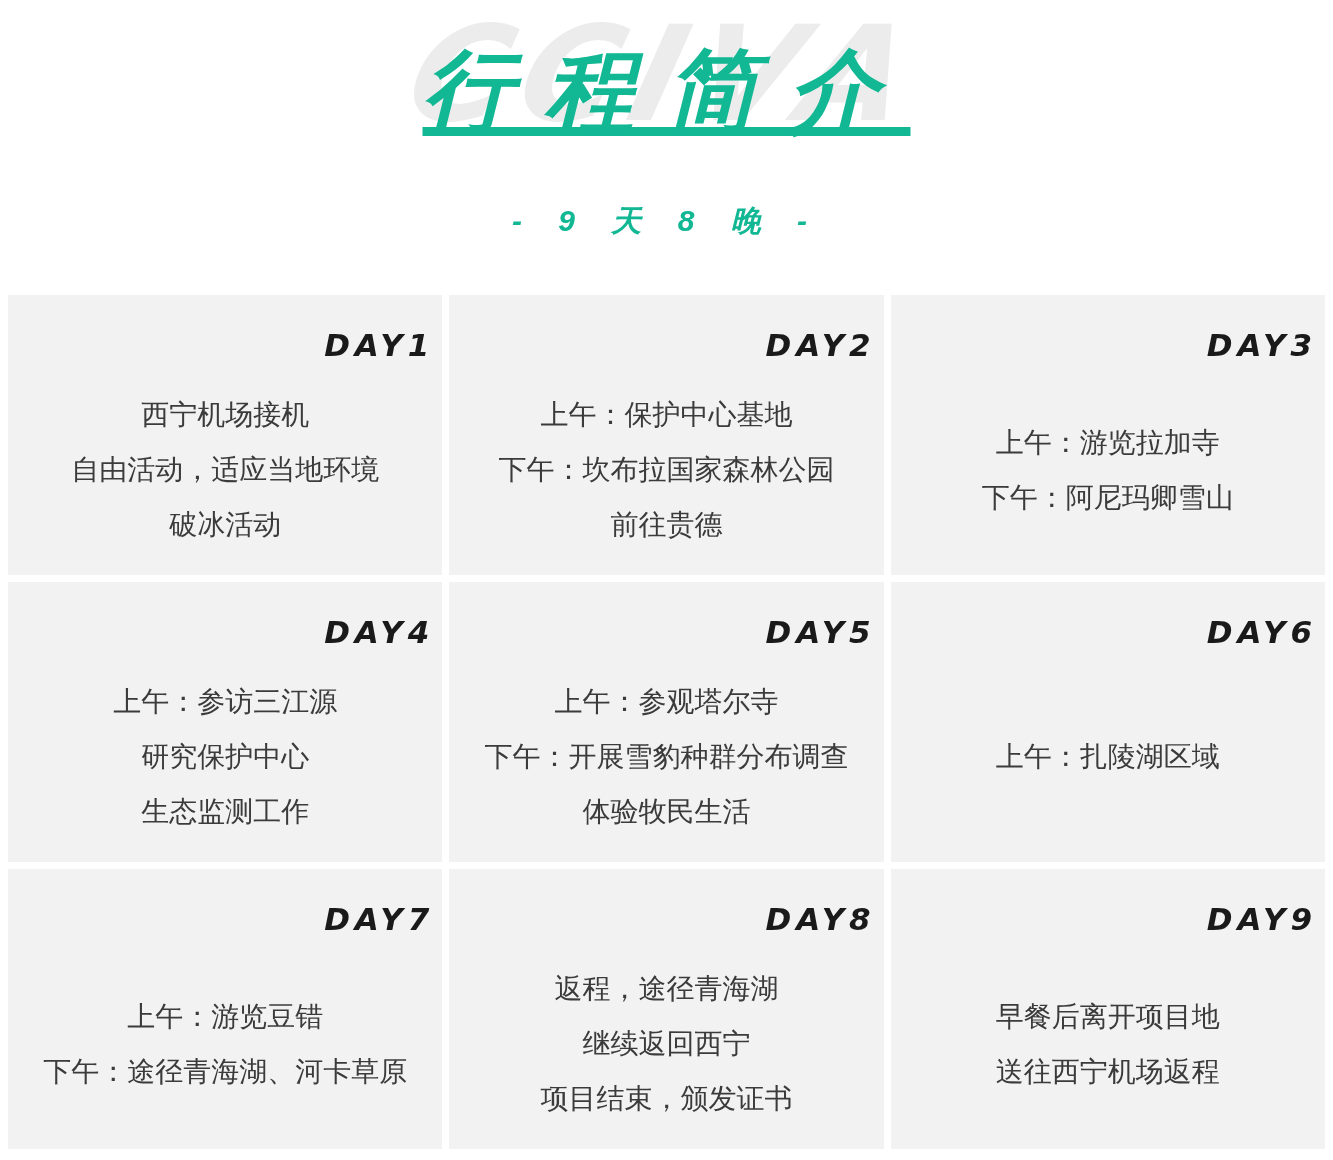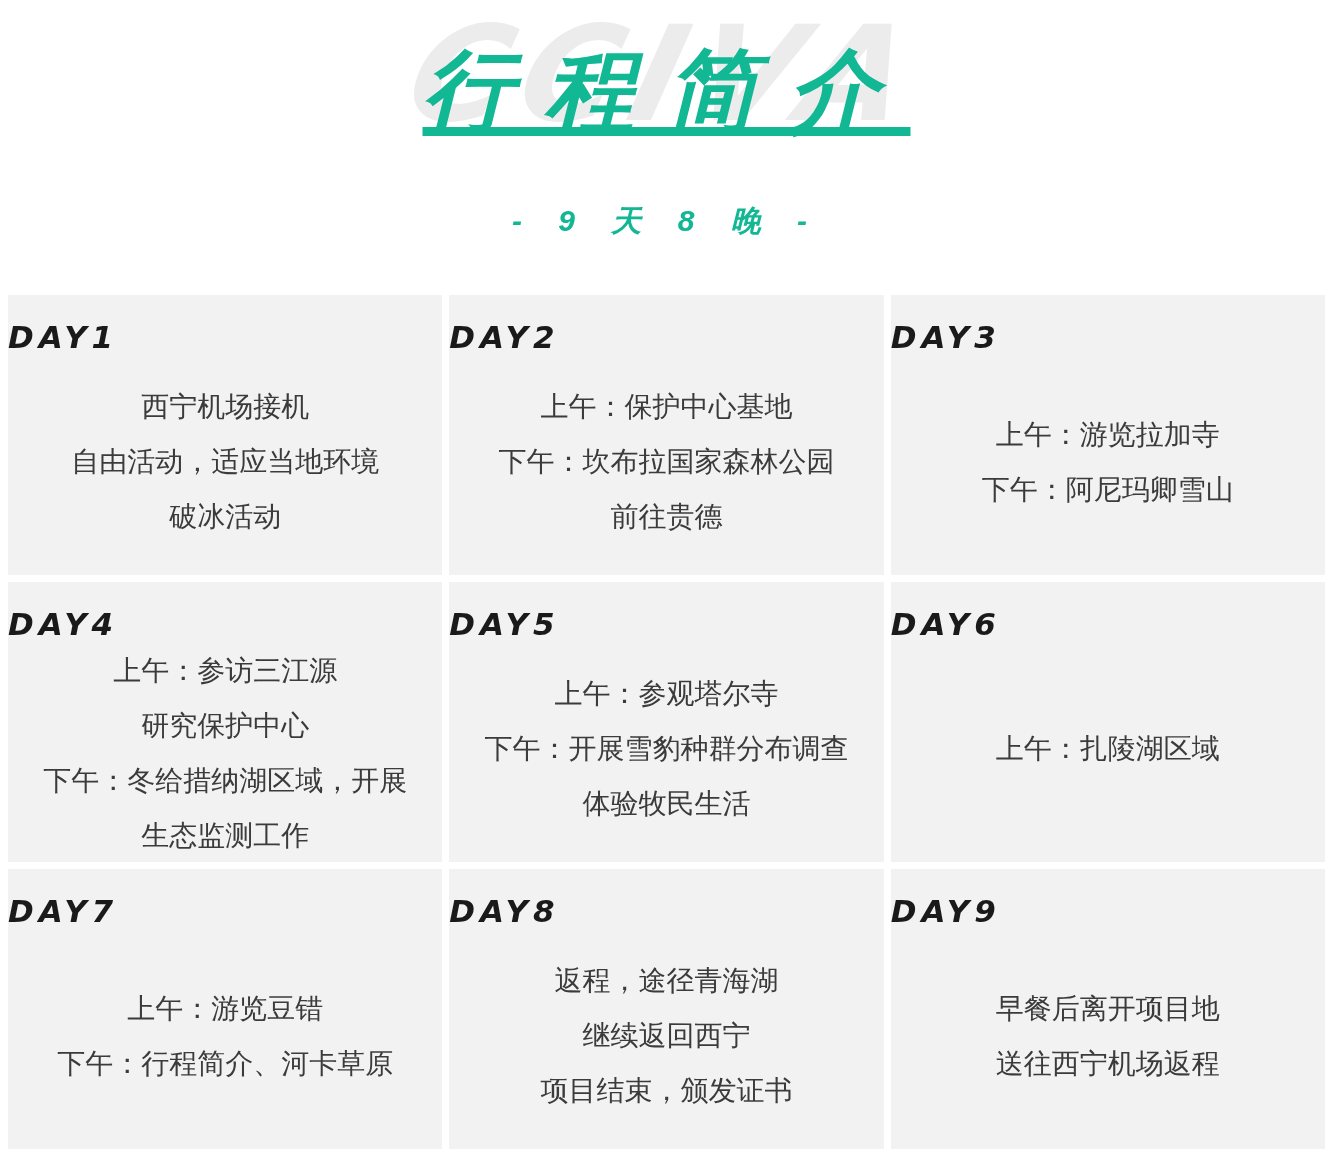--- a/index.html
+++ b/index.html
@@ -67,22 +67,22 @@
 
   .card {
     background: var(--card-bg, #f2f2f2);
     display: flex;
     flex-direction: column;
     padding-top: 24px;
     box-sizing: border-box;
   }
 
   .day {
-    margin: 0;
-    text-align: left;
+    margin: 8px;
+    text-align: right;
     font-family: "DejaVu Sans", sans-serif;
     font-weight: 800; font-style: italic;
     font-size: 31px; line-height: 1.2;
     letter-spacing: 5px;
     color: var(--day-title, #1a1a1a);
   }
 
   .body {
     flex: 1;
     display: flex;
@@ -137,21 +137,20 @@
         <p class="line">上午：游览拉加寺</p>
         <p class="line">下午：阿尼玛卿雪山</p>
       </div>
     </section>
 
     <section class="card">
       <h2 class="day">DAY4</h2>
       <div class="body">
         <p class="line">上午：参访三江源</p>
         <p class="line">研究保护中心</p>
-        <p class="line">下午：冬给措纳湖区域，开展</p>
         <p class="line">生态监测工作</p>
       </div>
     </section>
 
     <section class="card">
       <h2 class="day">DAY5</h2>
       <div class="body">
         <p class="line">上午：参观塔尔寺</p>
         <p class="line">下午：开展雪豹种群分布调查</p>
         <p class="line">体验牧民生活</p>
@@ -162,21 +161,21 @@
       <h2 class="day">DAY6</h2>
       <div class="body">
         <p class="line">上午：扎陵湖区域</p>
       </div>
     </section>
 
     <section class="card">
       <h2 class="day">DAY7</h2>
       <div class="body">
         <p class="line">上午：游览豆错</p>
-        <p class="line">下午：行程简介、河卡草原</p>
+        <p class="line">下午：途径青海湖、河卡草原</p>
       </div>
     </section>
 
     <section class="card">
       <h2 class="day">DAY8</h2>
       <div class="body">
         <p class="line">返程，途径青海湖</p>
         <p class="line">继续返回西宁</p>
         <p class="line">项目结束，颁发证书</p>
       </div>

